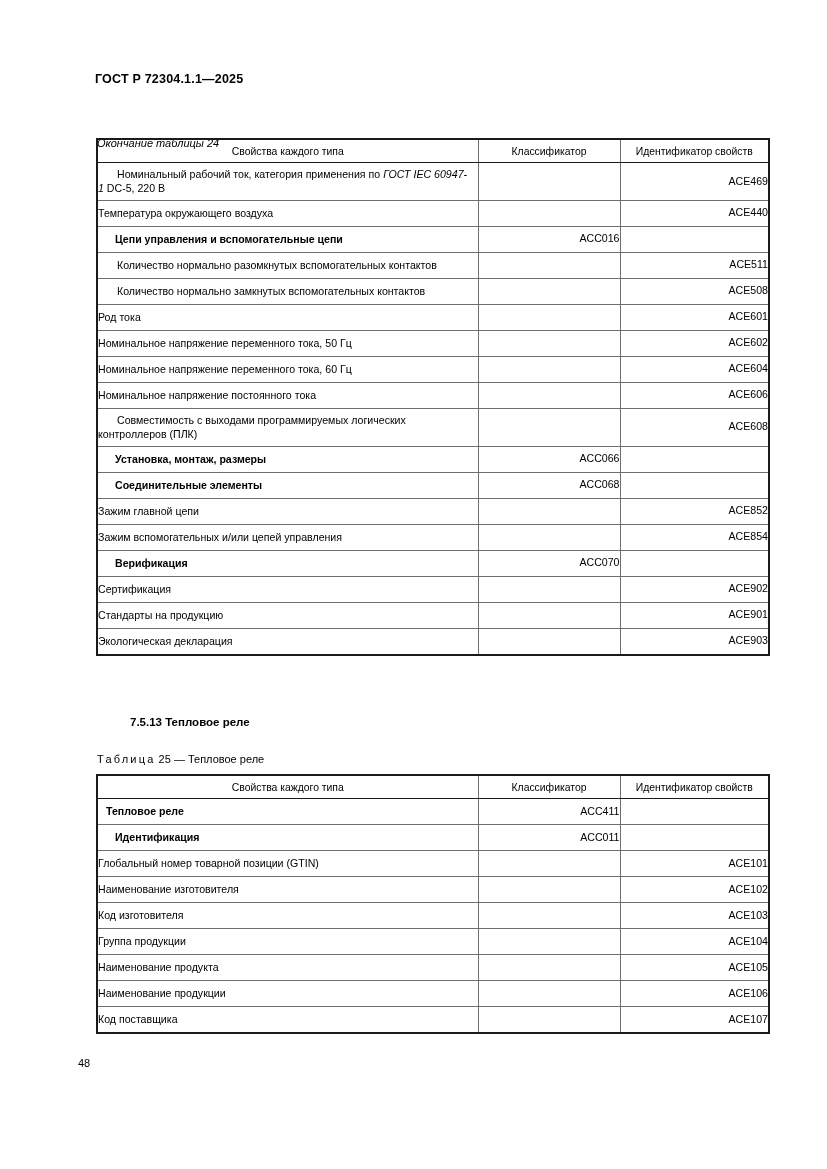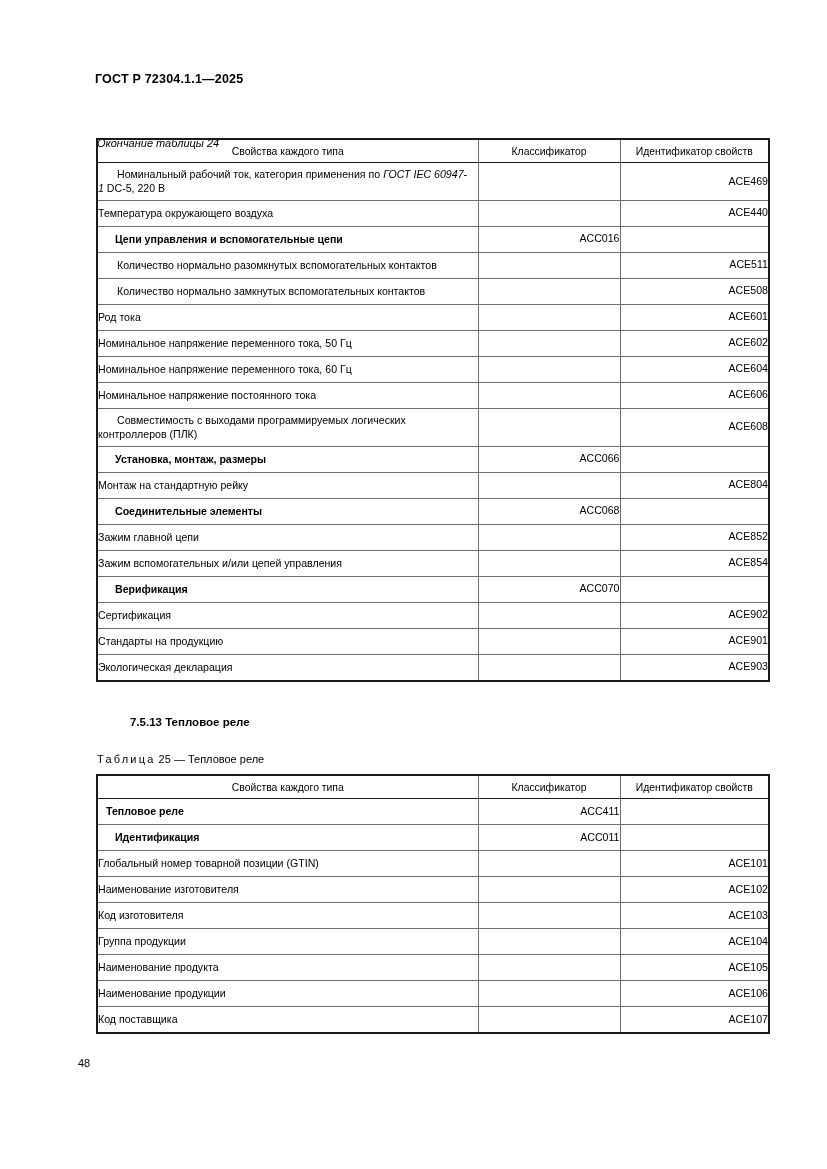--- a/index.html
+++ b/index.html
@@ -275,31 +275,20 @@
           <td class="prop lvl1">
             <span class="ptext">Установка, монтаж, размеры</span>
           </td>
           <td class="classifier">
             <span class="ctext">ACC066</span>
           </td>
           <td class="ident">
             <span class="itext"></span>
           </td>
         </tr>
-        <tr>
-          <td class="prop lvl2">
-            <span class="ptext">Монтаж на стандартную рейку</span>
-          </td>
-          <td class="classifier">
-            <span class="ctext"></span>
-          </td>
-          <td class="ident">
-            <span class="itext">ACE804</span>
-          </td>
-        </tr>
         <tr class="section">
           <td class="prop lvl1">
             <span class="ptext">Соединительные элементы</span>
           </td>
           <td class="classifier">
             <span class="ctext">ACC068</span>
           </td>
           <td class="ident">
             <span class="itext"></span>
           </td>

